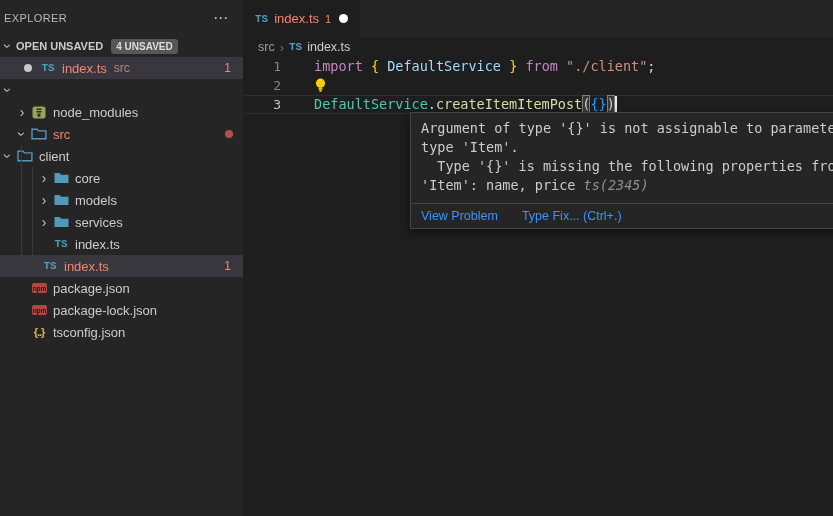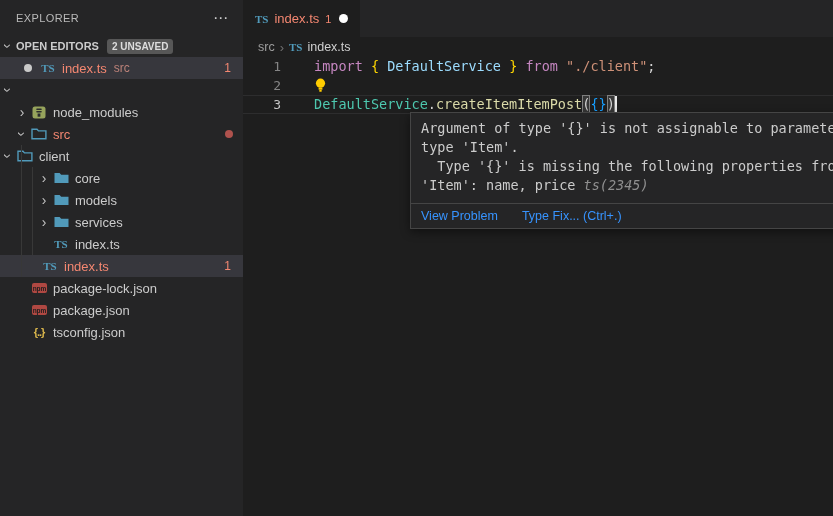--- a/index.html
+++ b/index.html
@@ -3,33 +3,33 @@
 <meta charset="utf-8">
 <style>
   html,body{margin:0;padding:0;width:833px;height:516px;overflow:hidden;background:#1e1e1e;
     font-family:"Liberation Sans","DejaVu Sans",sans-serif;-webkit-font-smoothing:antialiased;}
   .app{position:relative;display:flex;width:833px;height:516px;overflow:hidden;}
 
   
   .sidebar{width:243px;min-width:243px;height:100%;background:var(--sidebar_bg);color:var(--text);
     font-size:13px;display:flex;flex-direction:column;}
   .sidebar-title{height:35px;flex:none;display:flex;align-items:center;justify-content:space-between;
-    padding:0 14px 0 16px;font-size:11px;color:#bababa;letter-spacing:.4px;}
+    padding:0 14px 0 4px;font-size:11px;color:#bababa;letter-spacing:.4px;}
   .more{font-size:15px;color:#cccccc;cursor:pointer;letter-spacing:1px;line-height:10px;}
   .section-header{height:22px;flex:none;display:flex;align-items:center;font-weight:700;font-size:11px;
     color:#cccccc;cursor:pointer;}
   .chev{width:16px;flex:none;display:inline-block;text-align:center;font-size:14px;font-weight:400;
     color:#c5c5c5;line-height:14px;}
   .chev.expanded{transform:rotate(90deg);}
   .badge{background:var(--badge_bg);color:#dddddd;font-size:10px;font-weight:600;border-radius:3px;
     padding:2px 5px;margin-left:8px;line-height:11px;}
   .row{height:22px;flex:none;display:flex;align-items:center;position:relative;cursor:pointer;white-space:nowrap;}
   .row.selected{background:var(--selection_bg);}
   .ficon{width:18px;flex:none;display:flex;justify-content:center;align-items:center;}
-  .icon-ts{color:var(--ts_blue);font-weight:700;font-size:11px;font-family:Liberation Serif, serif;}
+  .icon-ts{color:var(--ts_blue);font-weight:700;font-size:11px;font-family:Liberation Mono, monospace;}
   .icon-json{color:var(--json_gold);font-weight:700;font-size:11px;letter-spacing:-1px;}
   .row .label{margin-left:5px;}
   .row .label.error{color:var(--error_red);}
   .row .desc{margin-left:7px;font-size:12px;color:#bc8279;}
   .count-badge{position:absolute;right:12px;color:var(--error_red);font-size:12px;}
   .dot-badge{position:absolute;right:10px;width:8px;height:8px;border-radius:50%;background:var(--error_dot);}
   .mod-dot{width:8px;height:8px;border-radius:50%;background:#c9c9c9;margin:0 7px 0 6px;flex:none;}
   .guide{position:absolute;top:0;bottom:0;width:1px;background:#383838;}
   #open-editors-list .row{padding-left:18px;}
 
@@ -80,22 +80,22 @@
 <div class="app">
 
   <aside class="sidebar">
     <div class="sidebar-title">
       <span>EXPLORER</span>
       <span class="more">⋯</span>
     </div>
 
     <div class="section-header">
       <span class="chev expanded">›</span>
-      <span>OPEN EDITORS</span>
-      <span class="badge">2 UNSAVED</span>
+      <span>OPEN UNSAVED</span>
+      <span class="badge">4 UNSAVED</span>
     </div>
     <div id="open-editors-list">
         <div class="row selected">
           <span class="mod-dot"></span>
           <span class="ficon">
             <span class="icon-ts">TS</span>
           </span>
           <span class="label error">index.ts</span>
           <span class="desc">src</span>
           <span class="count-badge">1</span>
@@ -190,31 +190,31 @@
           <span class="count-badge">1</span>
         </div>
         <div class="row" style="padding-left: 14px;">
           <span class="chev"></span>
           <span class="ficon">
             <svg width="15" height="10" viewBox="0 0 15 10">
         <rect width="15" height="10" rx="2" fill="#B04842"></rect>
         <text x="7.5" y="7.6" text-anchor="middle" font-size="6.5" font-weight="bold" fill="#1e1e1e" font-family="sans-serif">npm</text>
             </svg>
           </span>
-          <span class="label">package-lock.json</span>
+          <span class="label">package.json</span>
         </div>
         <div class="row" style="padding-left: 14px;">
           <span class="chev"></span>
           <span class="ficon">
             <svg width="15" height="10" viewBox="0 0 15 10">
         <rect width="15" height="10" rx="2" fill="#B04842"></rect>
         <text x="7.5" y="7.6" text-anchor="middle" font-size="6.5" font-weight="bold" fill="#1e1e1e" font-family="sans-serif">npm</text>
             </svg>
           </span>
-          <span class="label">package.json</span>
+          <span class="label">package-lock.json</span>
         </div>
         <div class="row" style="padding-left: 14px;">
           <span class="chev"></span>
           <span class="ficon">
             <span class="icon-json">{..}</span>
           </span>
           <span class="label">tsconfig.json</span>
         </div>
       </div>
   </aside>

